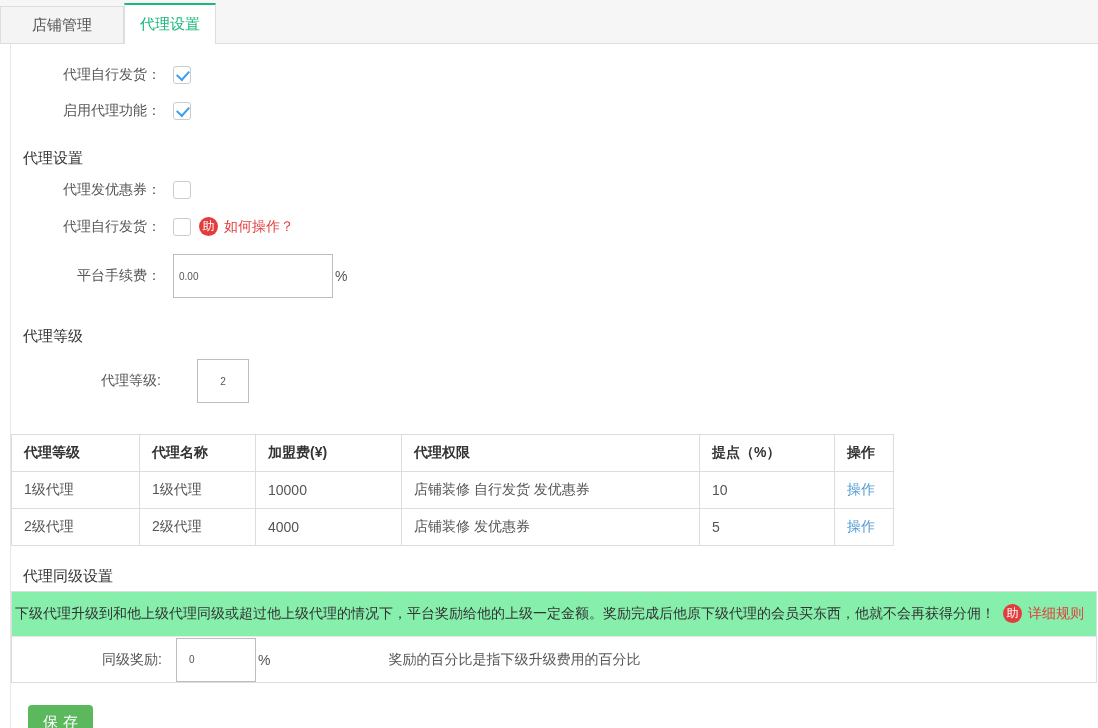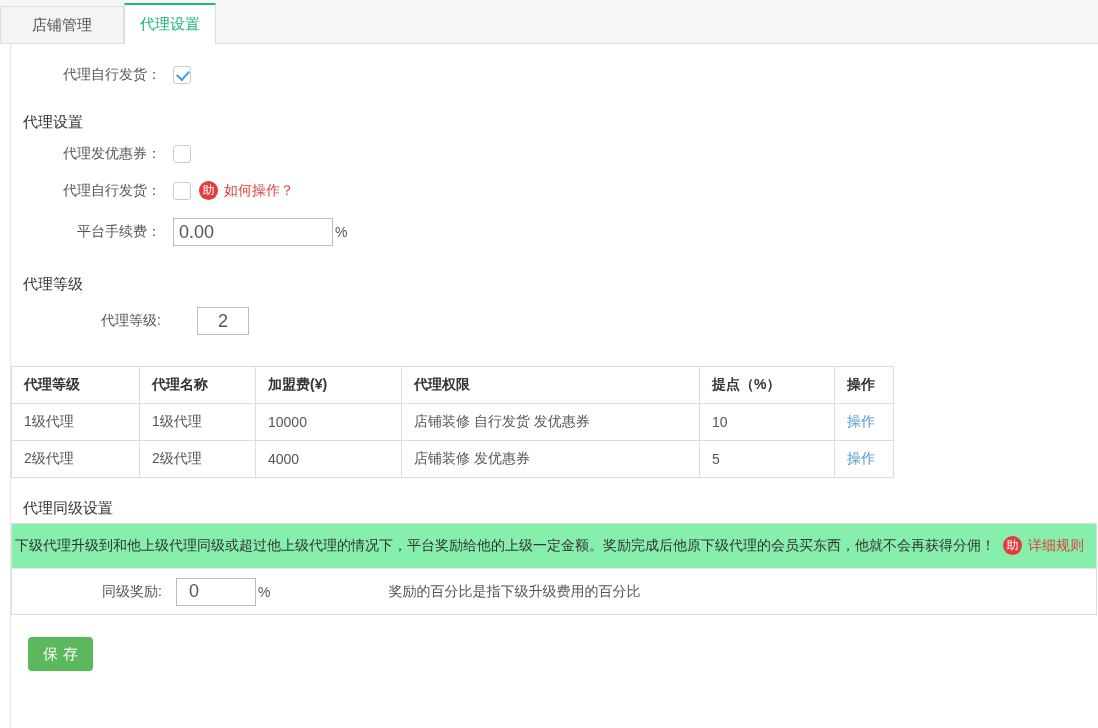--- a/index.html
+++ b/index.html
@@ -81,24 +81,24 @@
     content: "";
     position: absolute;
     left: 5px; top: 1px;
     width: 6px; height: 10px;
     border-right: 2px solid var(--check);
     border-bottom: 2px solid var(--check);
     transform: rotate(42deg);
   }
   
   .text-input {
-    height: 28px;
+    height: 44px;
     border: 1px solid #bdbdbd;
     font-family: "Liberation Sans", sans-serif;
-    font-size: 18px;
+    font-size: 10px;
     color: #555;
     padding: 0 5px;
     background: #fff;
   }
   .input-wide  { width: 160px; }
   .input-small { width: 52px; text-align: center; }
   .input-med   { width: 80px; padding-left: 12px; }
   .suffix { margin-left: 2px; color: #555; }
   
   .help-badge {
@@ -177,20 +177,25 @@
 <div class="tabbar">
   <div class="tab inactive">店铺管理</div>
   <div class="tab active">代理设置</div>
 </div>
 
 <div class="content">
 
   
   <div class="form-row">
     <span class="form-label">代理自行发货：</span>
+    <span class="gap"></span>
+    <span class="checkbox checked"></span>
+  </div>
+  <div class="form-row">
+    <span class="form-label">启用代理功能：</span>
     <span class="gap"></span>
     <span class="checkbox checked"></span>
   </div>
 
   
   <div class="section-title">代理设置</div>
 
 
   <div class="form-row">
     <span class="form-label">代理发优惠券：</span>

